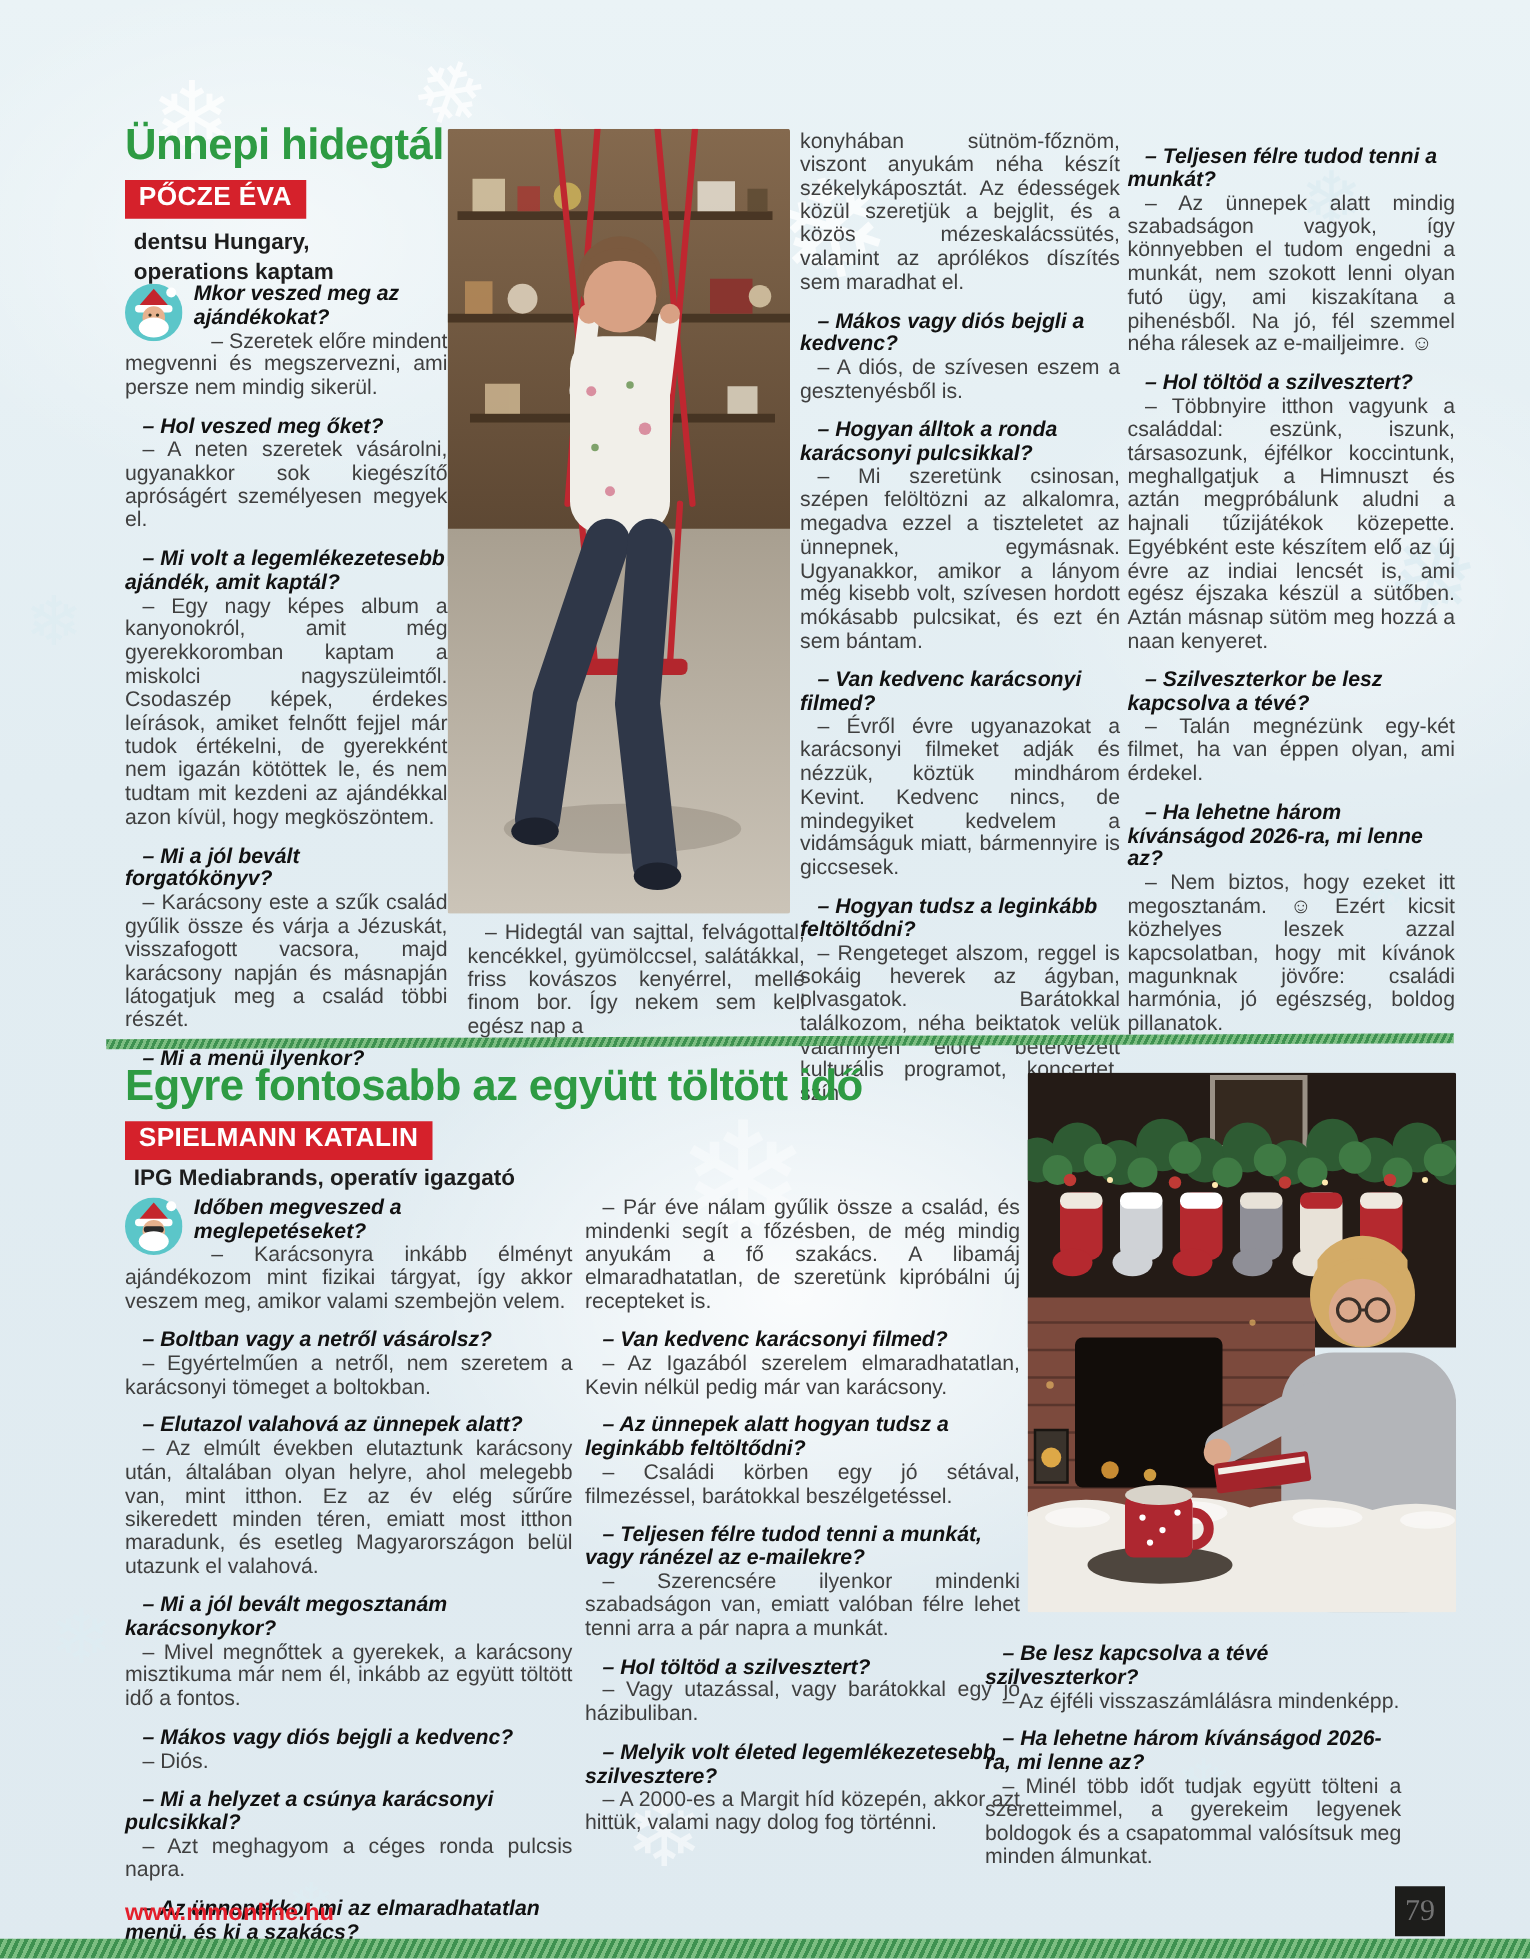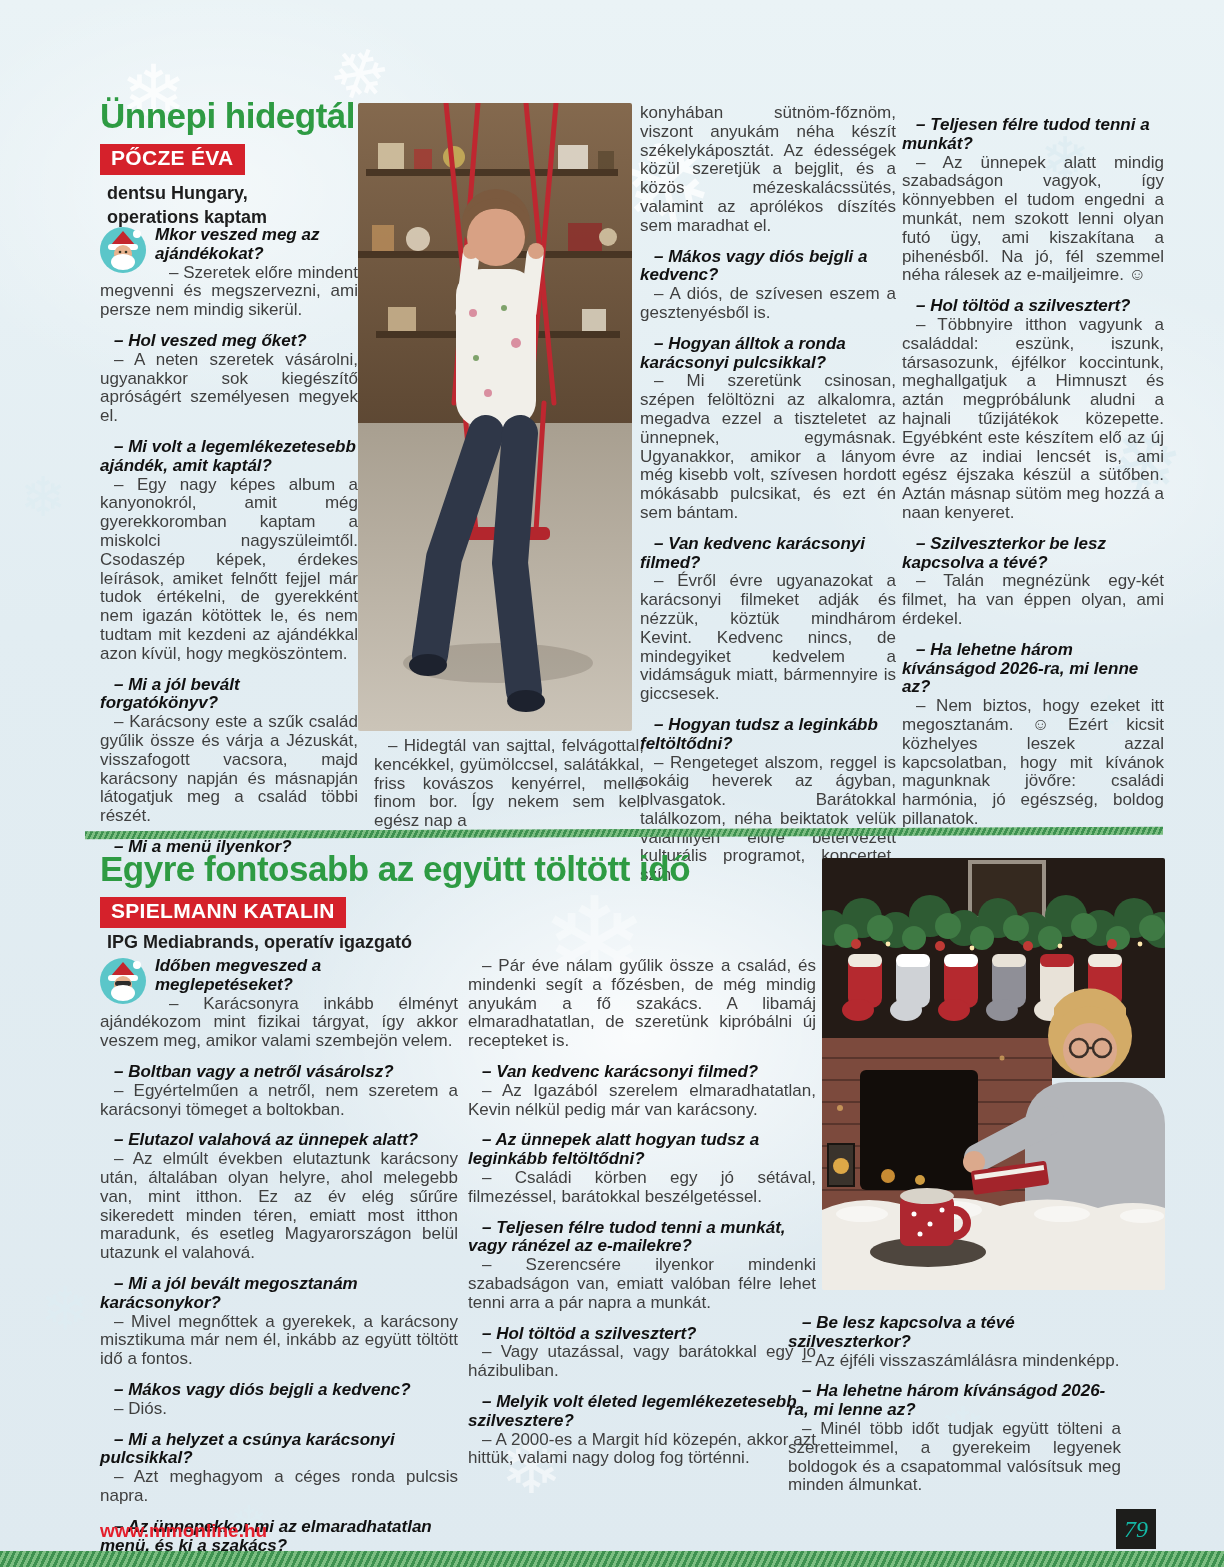--- a/index.html
+++ b/index.html
@@ -28,22 +28,22 @@
   .col .q{font-weight:bold;font-style:italic;color:#111;text-align:left;text-indent:14px;margin-top:12px;}
   .col .q.first{text-indent:0;margin-top:0;}
   .col .a{color:#3f3f3f;text-indent:14px;}
   .col .a.noindent{text-indent:0;}
   .santa{float:left;width:46px;height:46px;margin:1px 9px 2px 0;}
   .photo{position:absolute;overflow:hidden;border-radius:2px;}
   .photo svg{display:block;}
   .footer-url{position:absolute;left:100px;top:1520px;font-size:19px;font-weight:bold;
     color:#e41e2b;text-decoration:none;}
   .page-number{position:absolute;left:1116px;top:1509px;width:40px;height:40px;background:#1d1d1b;
-    color:#14b8a6;font-family:"Liberation Serif",serif;font-size:24px;
-    display:flex;align-items:center;justify-content:center;font-style:italic;}
+    color:#737373;font-family:"Liberation Serif",serif;font-size:24px;
+    display:flex;align-items:center;justify-content:center;}
 </style>
 </head>
 <body>
 
 <div class="page">
 
   <span class="flake" style="left:120px;top:55px;font-size:80px;">❄</span>
   <span class="flake" style="left:330px;top:40px;font-size:70px;transform:rotate(20deg);">❄</span>
   <span class="flake" style="left:620px;top:130px;font-size:110px;transform:rotate(-12deg);">❄</span>
   <span class="flake dim" style="left:1040px;top:130px;font-size:60px;">❄</span>

